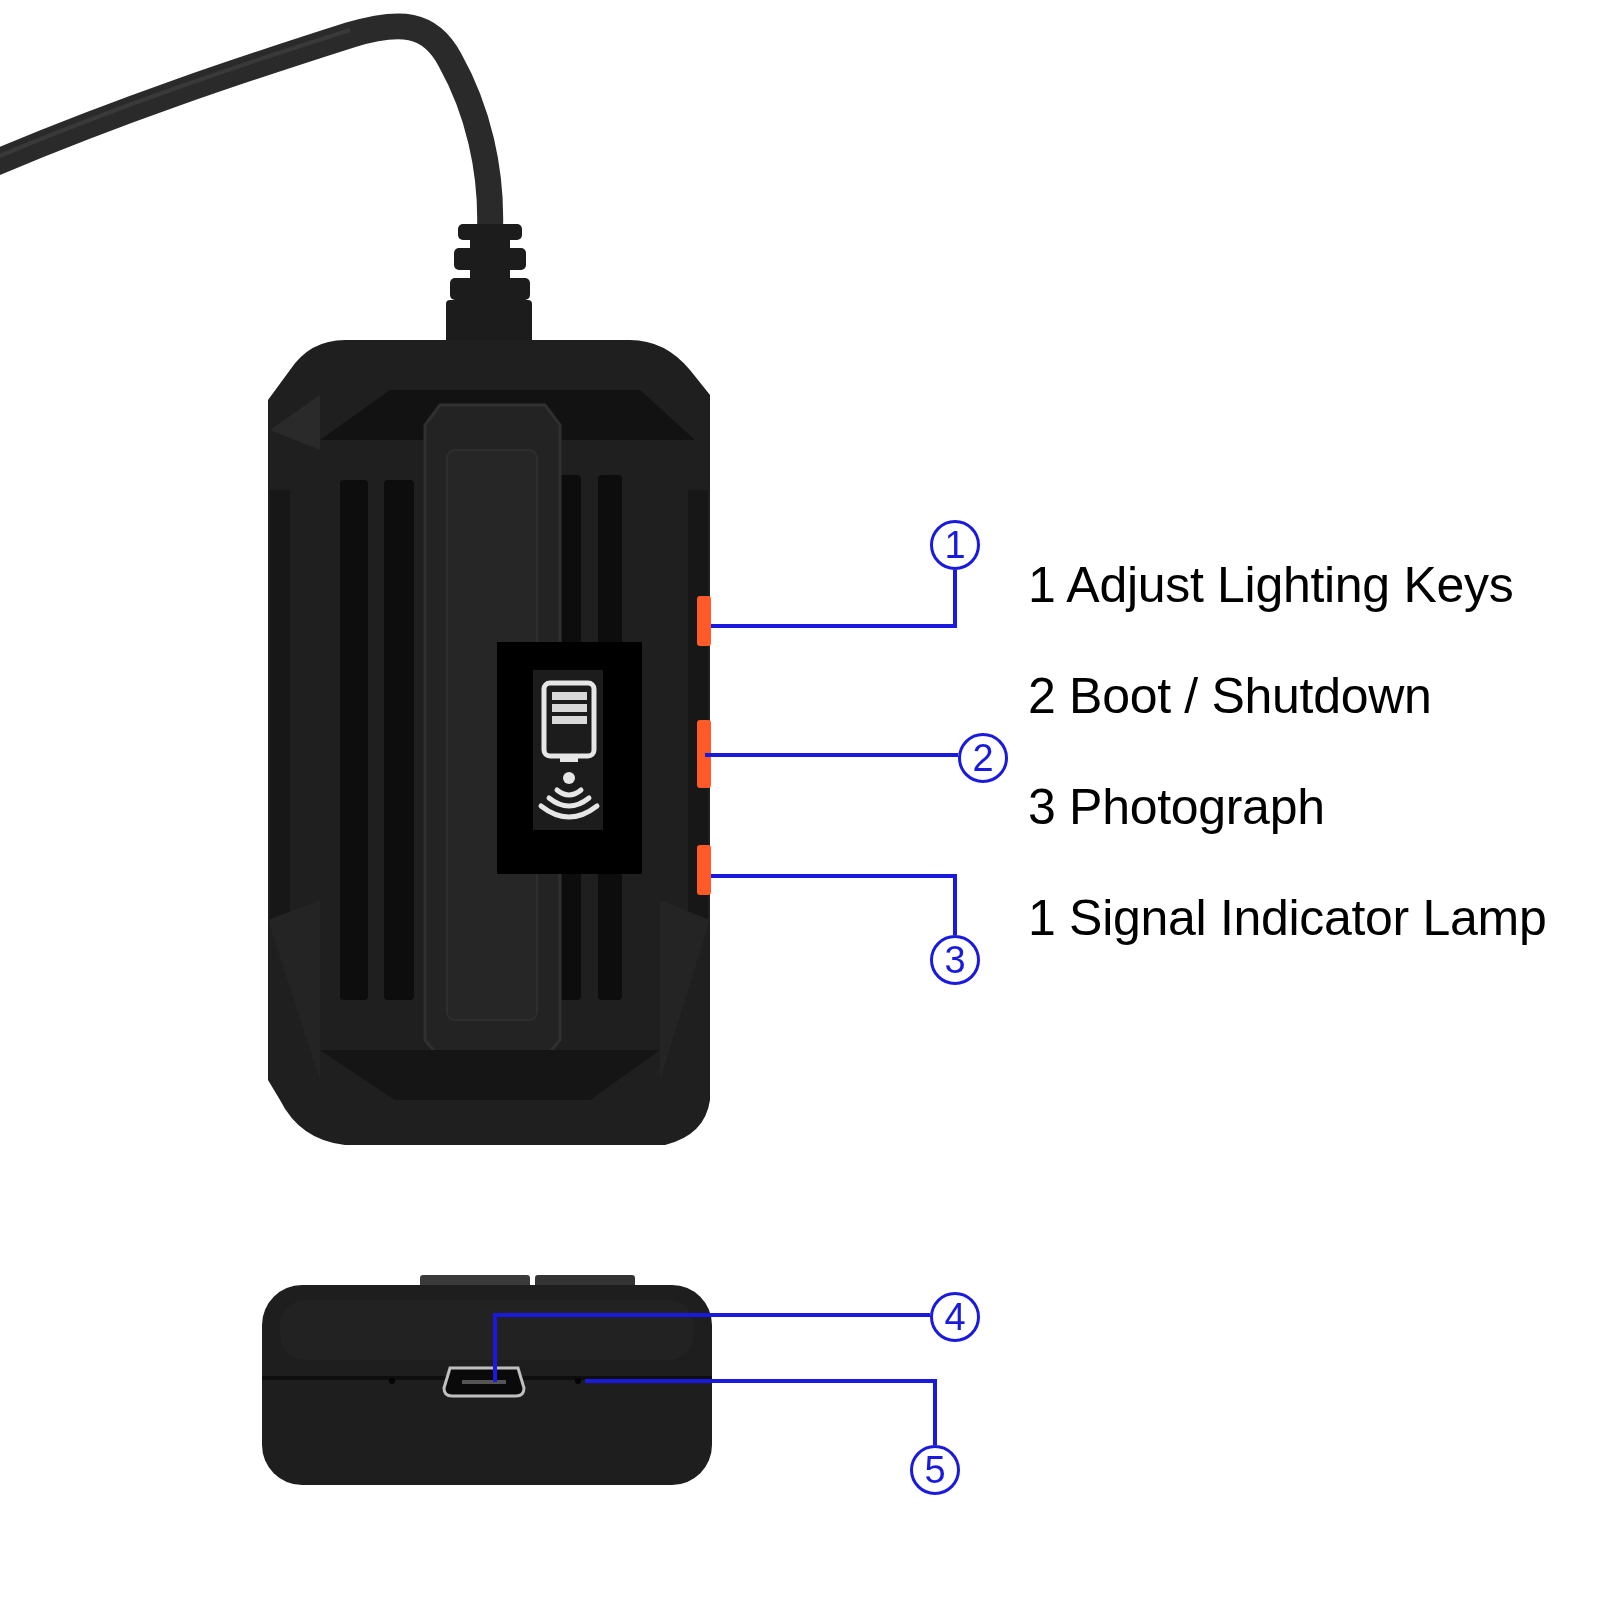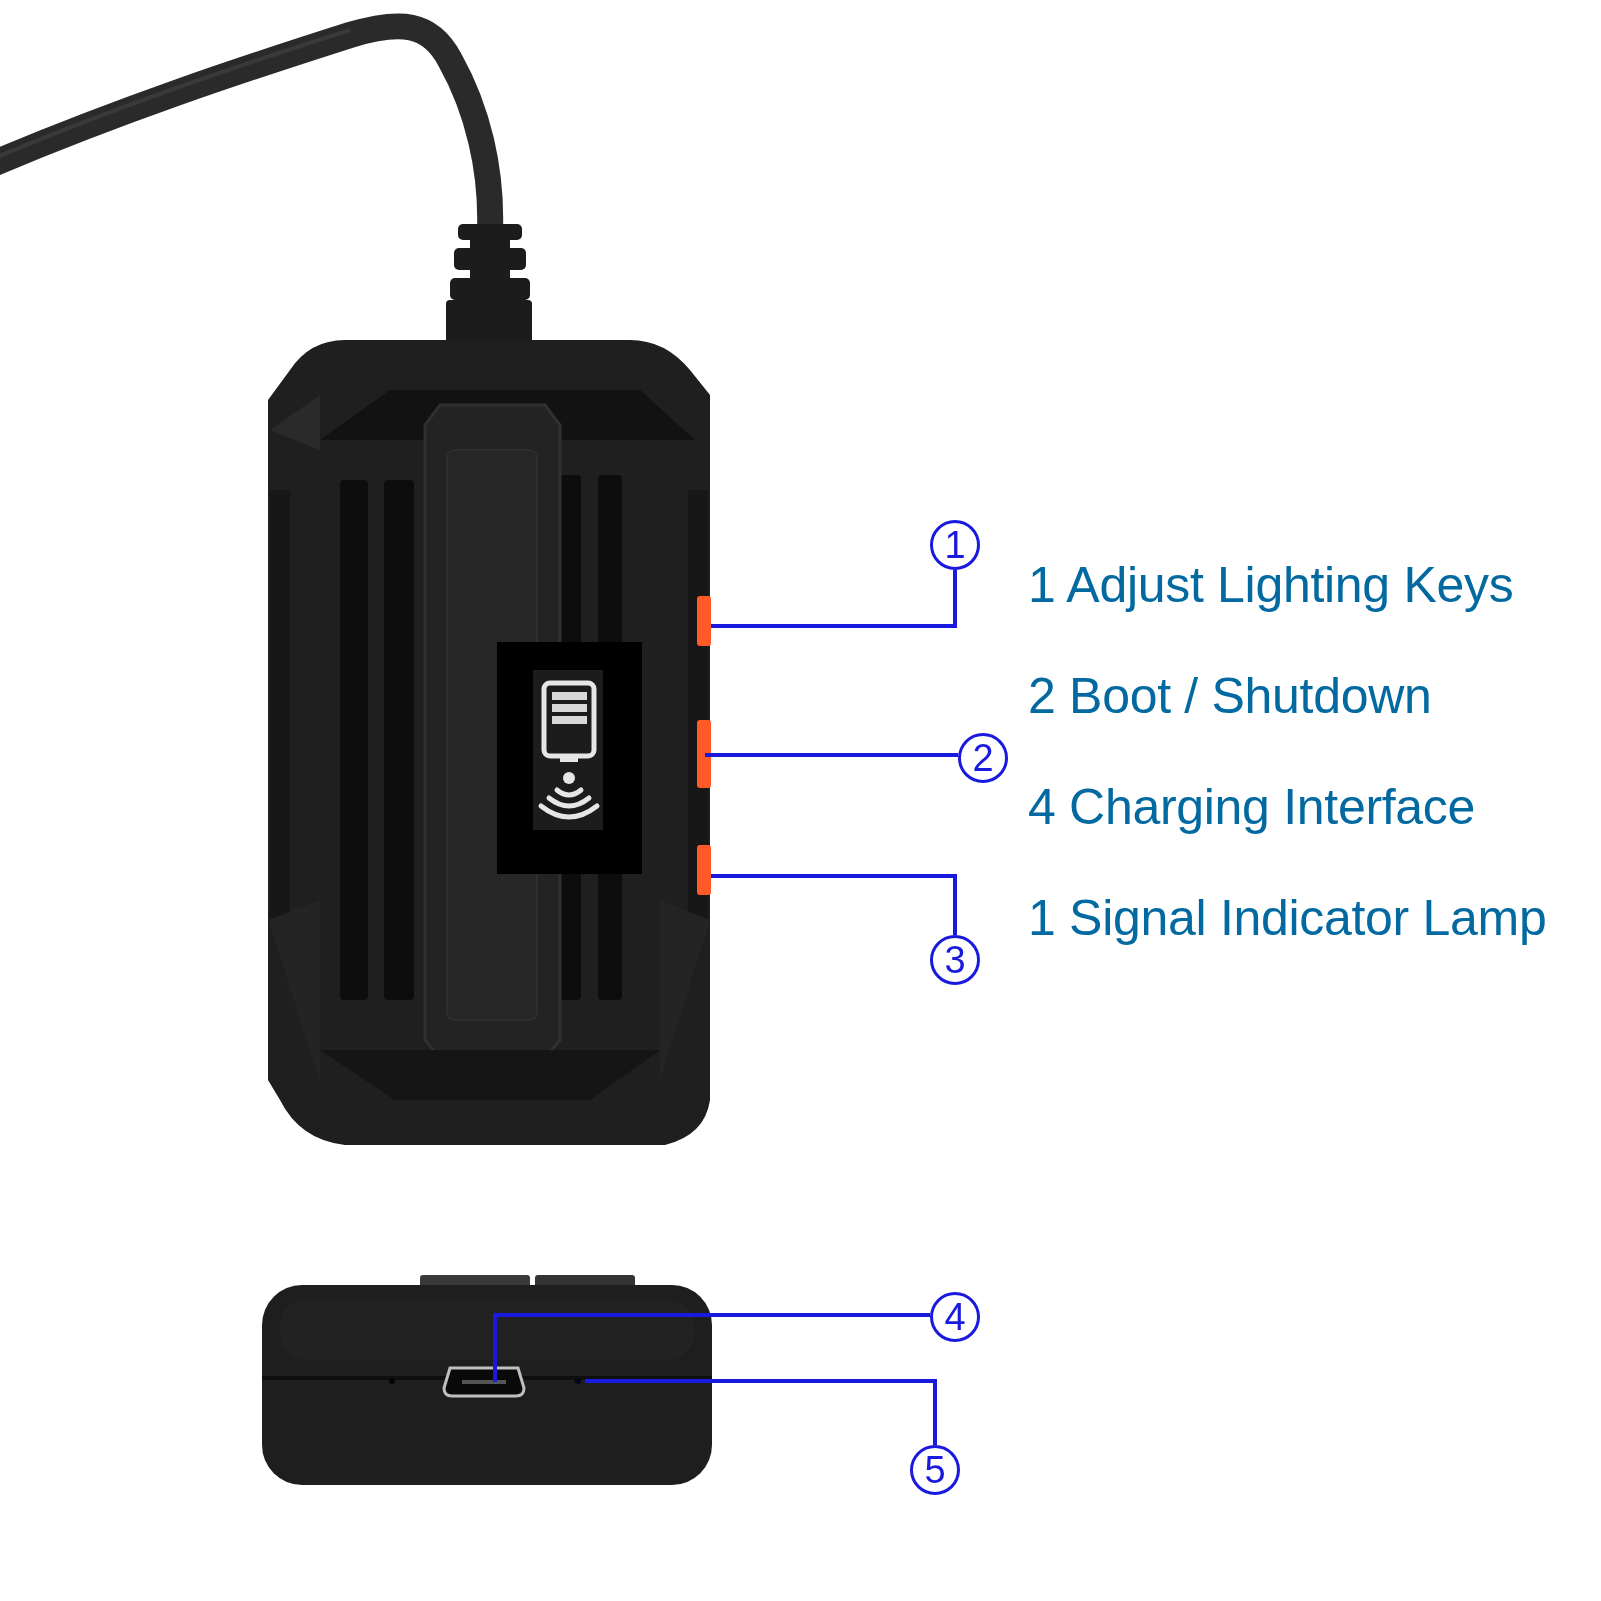--- a/index.html
+++ b/index.html
@@ -1,19 +1,19 @@
 <!DOCTYPE html>
 <html><head>
 <meta charset="utf-8">
 <style>
   html, body { margin:0; padding:0; background:#ffffff; }
   body { width:1601px; height:1601px; position:relative; overflow:hidden; font-family:"Liberation Sans", sans-serif; }
   .layer { position:absolute; left:0; top:0; width:1601px; height:1601px; }
   .legend { position:absolute; left:1028px; top:560px; }
-  .legend-item { font-size:50px; color:#0369a1; line-height:50px; height:50px; margin-bottom:61px; white-space:nowrap; letter-spacing:-0.3px; }
+  .legend-item { font-size:50px; color:#000000; line-height:50px; height:50px; margin-bottom:61px; white-space:nowrap; letter-spacing:-0.3px; }
   .callout-num { position:absolute; width:44px; height:44px; border:3px solid #1a1adf; border-radius:50%; color:#1a1adf; font-size:38px; line-height:44px; text-align:center; box-sizing:content-box; background:#fff; }
 </style>
 </head>
 <body>
 
 <svg class="layer" viewBox="0 0 1601 1601" xmlns="http://www.w3.org/2000/svg">
 
   <g>
     <path d="M -10 165 C 120 110, 240 70, 350 35 C 400 20, 430 22, 450 60 C 478 110, 492 170, 490 230" fill="none" stroke="#2a2a2a" stroke-width="26" stroke-linecap="round"></path>
     <path d="M -10 160 C 120 105, 240 65, 350 30" fill="none" stroke="#444" stroke-width="4" opacity="0.6"></path>
@@ -96,15 +96,15 @@
 
 <div class="callout-num" style="left:930px; top:520px;">1</div>
 <div class="callout-num" style="left:958px; top:733px;">2</div>
 <div class="callout-num" style="left:930px; top:935px;">3</div>
 <div class="callout-num" style="left:930px; top:1292px;">4</div>
 <div class="callout-num" style="left:910px; top:1445px;">5</div>
 
 <div class="legend">
   <div class="legend-item">1 Adjust Lighting Keys</div>
   <div class="legend-item">2 Boot / Shutdown</div>
-  <div class="legend-item">4 Charging Interface</div>
+  <div class="legend-item">3 Photograph</div>
   <div class="legend-item">1 Signal Indicator Lamp</div>
 </div>
 
 </body></html>

